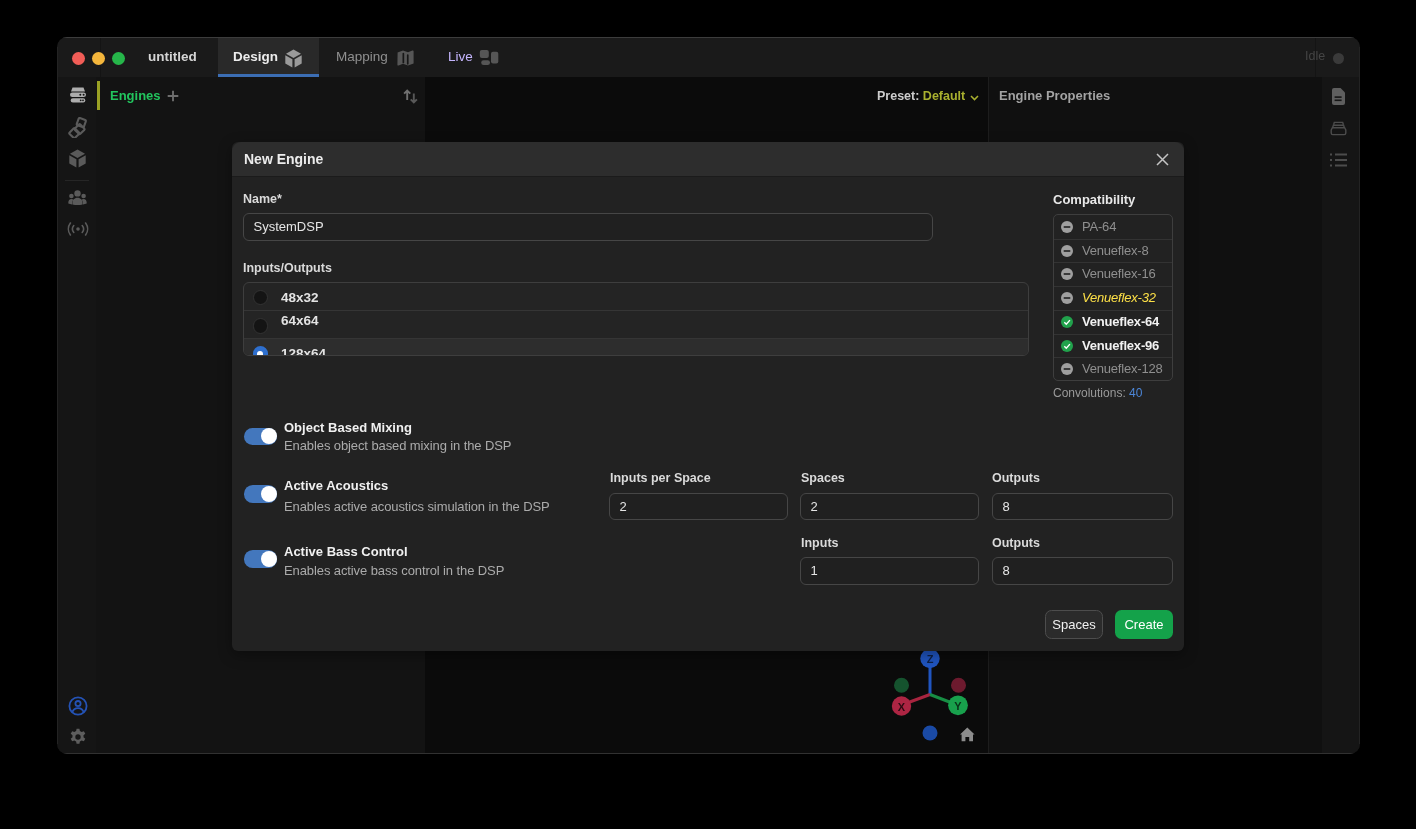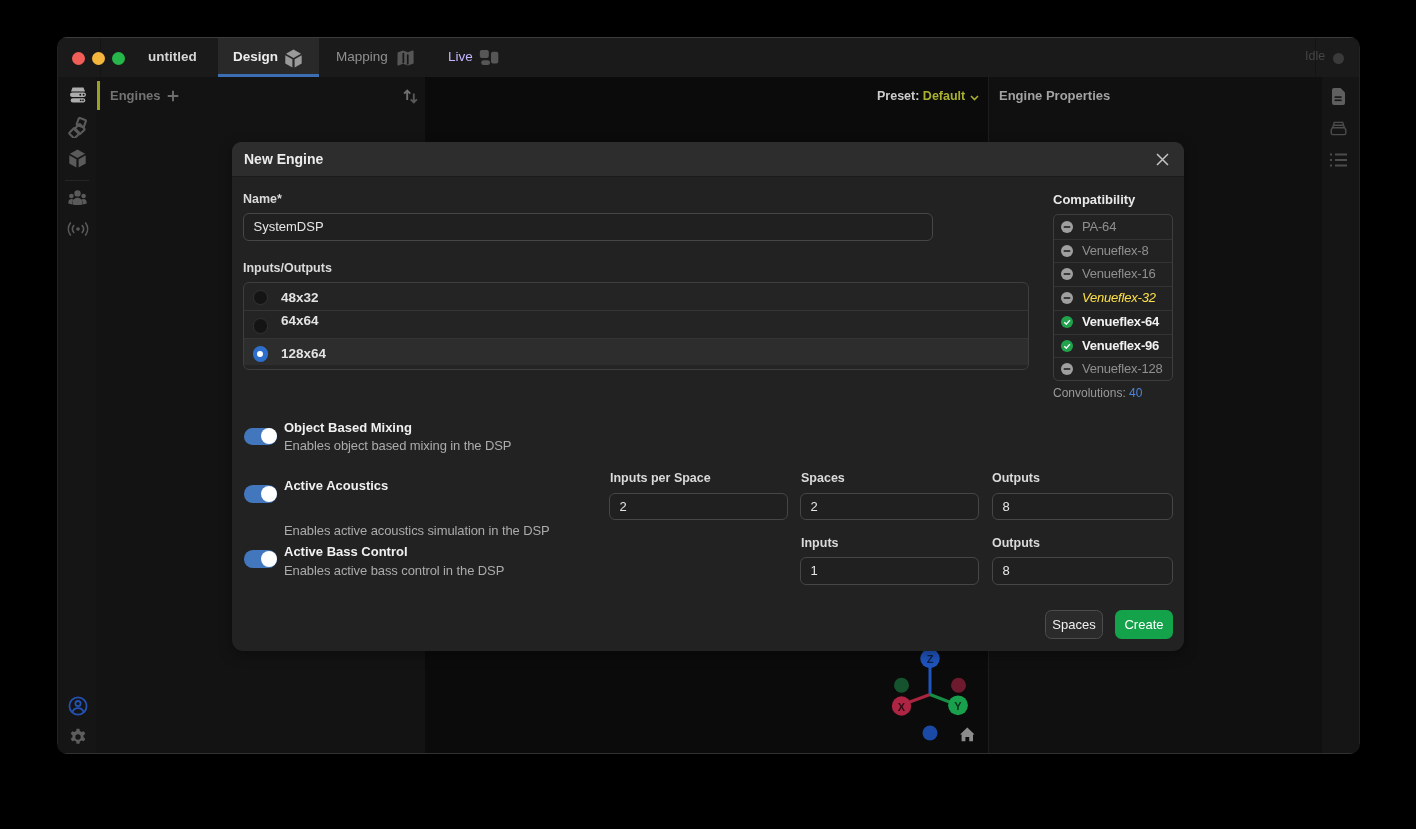--- a/index.html
+++ b/index.html
@@ -15,21 +15,21 @@
   background:#292929; border-bottom:3px solid #3c6eb4;padding-left:40px; }
 .tabtxt { position:absolute; top:0; height:38px; line-height:39px; font-size:13.5px; }
 
 #sidebarL { position:absolute; left:0; top:40px; width:39px; bottom:0; background:#151515; }
 #panelEng { position:absolute; left:39px; top:40px; width:329px; bottom:0; background:#131313; }
 #canvas { position:absolute; left:368px; top:40px; width:563px; bottom:0; background:#0b0b0b; }
 #panelProp { position:absolute; left:931px; top:40px; width:334px; bottom:0; background:#101010; border-left:1px solid #1d1d1d; }
 #sidebarR { position:absolute; left:1265px; top:40px; width:38px; bottom:0; background:#151515; }
 
 #modal { position:absolute; left:232px; top:142px; width:952px; height:509px;
-  background:#222222; border-radius:11px; box-shadow:0 4px 14px rgba(0,0,0,0.35); }
+  background:#222222; border-radius:6px; box-shadow:0 4px 14px rgba(0,0,0,0.35); }
 #modalhead { position:absolute; left:0; top:0; width:100%; height:35px; background:#2d2d2d;
   border-radius:9px 9px 0 0; border-bottom:1px solid #1b1b1b; }
 .lbl { position:absolute; font-size:12.5px; font-weight:bold; color:#dadada; }
 .inp { position:absolute; height:28px; background:#202020; border:1px solid #464646;
   border-radius:6px; color:#e5e5e5; font-size:13px; line-height:26px; padding-left:9.5px; }
 .rlbl { position:absolute; left:37px; height:27.5px; line-height:27.5px;
   font-size:13.5px; font-weight:bold; color:#e3e3e3; }
 .crow { position:relative; height:23.71px; }
 .ctxt { position:absolute; left:28px; top:0; height:24px; line-height:24px; font-size:13px; letter-spacing:-0.2px; }
 .tgl { position:absolute; left:12px; width:33px; height:17.5px; border-radius:8.75px; background:#4377bd; }
@@ -135,21 +135,21 @@
       </g>
     </svg>
     <svg class="abs" style="left:12px; top:651px;" width="18" height="18" viewBox="0 0 20 20">
       <path fill="#5d5d5d" d="M8.4 0.7 h3.2 l0.5 2.6 a7 7 0 0 1 1.9 1.1 l2.5-0.9 1.6 2.8 -2 1.8 a7 7 0 0 1 0 2.1 l2 1.8 -1.6 2.8 -2.5-0.9 a7 7 0 0 1-1.9 1.1 l-0.5 2.6 h-3.2 l-0.5-2.6 a7 7 0 0 1-1.9-1.1 l-2.5 0.9 -1.6-2.8 2-1.8 a7 7 0 0 1 0-2.1 l-2-1.8 1.6-2.8 2.5 0.9 a7 7 0 0 1 1.9-1.1 Z"></path>
       <circle cx="10" cy="10" r="3" fill="#151515"></circle>
     </svg>
   </div>
 
   <div id="panelEng">
     <div class="abs" style="left:0.5px; top:4px; width:3.5px; height:29px; background:#9aa124;"></div>
-    <span class="abs" style="left:14px; top:11px; font-size:13px; font-weight:bold; color:#737373;">Engines</span>
+    <span class="abs" style="left:14px; top:11px; font-size:13px; font-weight:bold; color:#22c55e;">Engines</span>
     <svg class="abs" style="left:70.5px; top:13px;" width="12" height="12" viewBox="0 0 12 12">
       <path d="M6 0.7 V11.3 M0.7 6 H11.3" stroke="#6e6e6e" stroke-width="1.9"></path>
     </svg>
     <svg class="abs" style="left:306.5px; top:11.5px;" width="15" height="15" viewBox="0 0 15 15">
       <g stroke="#707070" stroke-width="1.9" fill="none">
         <path d="M4.2 11 V2 M1.1 4.6 4.2 1.5 7.3 4.6"></path>
       </g>
       <g stroke="#585858" stroke-width="1.9" fill="none">
         <path d="M10.8 4.5 V13 M7.7 10.4 10.8 13.5 13.9 10.4"></path>
       </g>
@@ -214,21 +214,21 @@
     <span class="abs" style="left:12px; top:9px; font-size:14px; font-weight:bold; color:#ececec;">New Engine</span>
     <svg class="abs" style="left:923px; top:10px;" width="15" height="15" viewBox="0 0 15 15">
       <path d="M2 2 13 13 M13 2 2 13" stroke="#c4c4c4" stroke-width="1.5"></path>
     </svg>
   </div>
 
   <span class="lbl" style="left:11px; top:50px;">Name*</span>
   <div class="inp" style="left:11px; top:71px; width:690px;">SystemDSP</div>
 
   <span class="lbl" style="left:11px; top:119px;">Inputs/Outputs</span>
-  <div class="abs" style="left:11px; top:140px; width:786px; height:88px; border:1px solid #3e3e3e; border-radius:6px; overflow:hidden; background:#242424;text-align:center;">
+  <div class="abs" style="left:11px; top:140px; width:786px; height:74px; border:1px solid #3e3e3e; border-radius:6px; overflow:hidden; background:#242424;text-align:center;">
     <div class="abs" style="left:0; top:27.3px; width:100%; height:1px; background:#353535;"></div>
     <div class="abs" style="left:0; top:55.1px; width:100%; height:1px; background:#353535;"></div>
     <div class="abs" style="left:0; top:56.1px; width:100%; height:26.4px; background:#2d2d2d;"></div>
     <div class="abs" style="left:8.6px; top:6.9px; width:15.4px; height:15.4px; border-radius:50%; background:#141414; border:1px solid #333;"></div>
     <span class="rlbl" style="top:0.8px;">48x32</span>
     <div class="abs" style="left:8.6px; top:35.3px; width:15.4px; height:15.4px; border-radius:50%; background:#141414; border:1px solid #333;"></div>
     <span class="rlbl" style="top:24px;">64x64</span>
     <div class="abs" style="left:8.5px; top:63.2px; width:15.7px; height:15.7px; border-radius:50%; background:#2e6fce;"></div>
     <div class="abs" style="left:13.4px; top:68.1px; width:5.9px; height:5.9px; border-radius:50%; background:#fff;"></div>
     <span class="rlbl" style="top:57.1px;">128x64</span>
@@ -293,21 +293,21 @@
       </div>
   </div>
   <span class="abs" style="left:821px; top:243.5px; font-size:12px; color:#9a9a9a;">Convolutions: <span style="color:#4c86d8;">40</span></span>
 
   <div class="tgl" style="top:285.7px;"></div>
   <span class="ttitle" style="top:277.5px;">Object Based Mixing</span>
   <span class="tsub" style="top:296px;">Enables object based mixing in the DSP</span>
 
   <div class="tgl" style="top:343.4px;"></div>
   <span class="ttitle" style="top:336px;">Active Acoustics</span>
-  <span class="tsub" style="top:356.5px;margin-top:24px;">Enables active acoustics simulation in the DSP</span>
+  <span class="tsub" style="top:356.5px;">Enables active acoustics simulation in the DSP</span>
 
   <div class="tgl" style="top:408.4px;"></div>
   <span class="ttitle" style="top:402px;">Active Bass Control</span>
   <span class="tsub" style="top:421px;">Enables active bass control in the DSP</span>
 
   <span class="lbl" style="left:378px; top:329px;">Inputs per Space</span>
   <span class="lbl" style="left:569px; top:329px;">Spaces</span>
   <span class="lbl" style="left:760px; top:329px;">Outputs</span>
   <div class="inp" style="left:377px; top:351px; width:179px; height:27px; line-height:25px;">2</div>
   <div class="inp" style="left:568px; top:351px; width:179px; height:27px; line-height:25px;">2</div>

